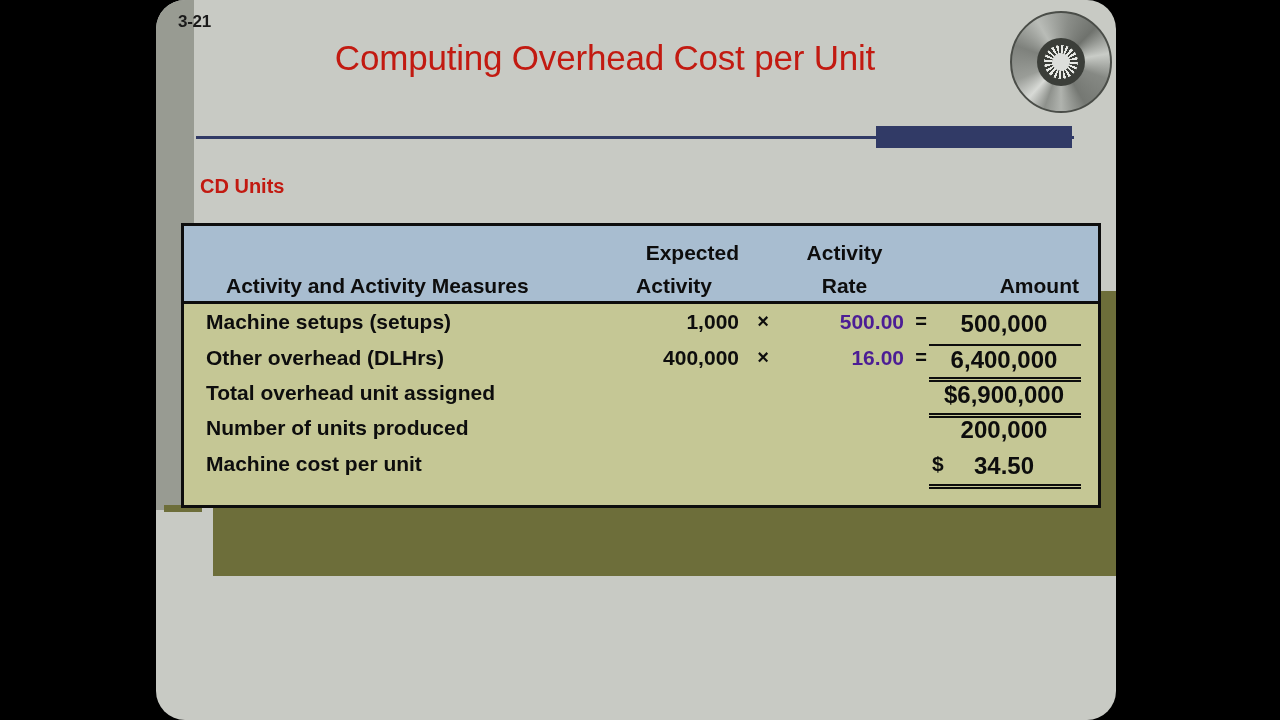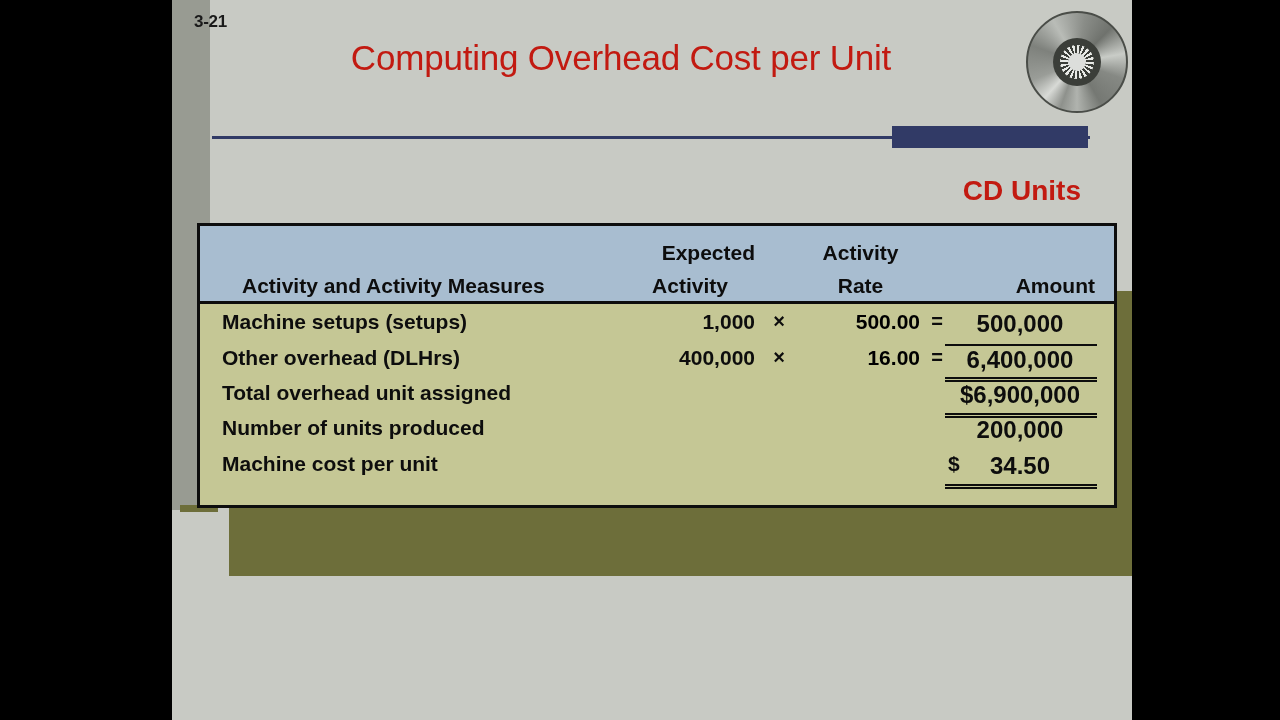--- a/index.html
+++ b/index.html
@@ -16,26 +16,27 @@
 
   
   #screen {
     position: relative;
     width: 1280px;
     height: 720px;
     background: #000000;
   }
   #slide {
     position: absolute;
-    left: 172px;
+    left: 156px;
     top: 0;
     width: 960px;
     height: 720px;
     background: #c8cac4;
     overflow: hidden;
+    border-radius: 29px;
   }
 
   
   .left-strip {
     position: absolute;
     left: 0px;
     top: 0px;
     width: 38px;
     height: 510px;
     background: #989b92;
@@ -144,22 +145,22 @@
     border-radius: 50%;
     background: #dcdedb;
   }
 
   
   .subtitle {
     position: absolute;
     left: 44px;
     top: 175px;
     width: 865px;
-    text-align: right;
-    font-size: 28px;
+    text-align: left;
+    font-size: 20px;
     font-weight: bold;
     color: #c21a11;
   }
 
   
   .table-shadow {
     position: absolute;
     left: 32px;
     top: 68px;
     width: 920px;
@@ -215,21 +216,21 @@
   .row { position: absolute; left: 0; right: 0; height: 36px; }
   .r0 { top: 84px; }
   .r1 { top: 120px; }
   .r2 { top: 155px; }
   .r3 { top: 190px; }
   .r4 { top: 226px; }
 
   .c-label { position: absolute; left: 22px; top: 0; font-weight: bold; font-size: 21px; color: #0d0d0d; white-space: nowrap; text-align: center; }
   .c-qty   { position: absolute; left: 395px; top: 0; width: 160px; text-align: right; font-weight: bold; font-size: 21px; color: #0d0d0d; }
   .c-op1   { position: absolute; left: 568px; top: 0; width: 22px; text-align: center; font-weight: bold; font-size: 20px; color: #0d0d0d; }
-  .c-rate  { position: absolute; left: 590px; top: 0; width: 130px; text-align: right; font-weight: bold; font-size: 21px; color: #000000; }
+  .c-rate  { position: absolute; left: 590px; top: 0; width: 130px; text-align: right; font-weight: bold; font-size: 21px; color: #4c1d95; }
   .c-op2   { position: absolute; left: 726px; top: 0; width: 22px; text-align: center; font-weight: bold; font-size: 20px; color: #0d0d0d; }
   .c-amt   { position: absolute; left: 745px; top: 0; width: 150px; text-align: center; font-weight: bold; font-size: 24px; color: #0d0d0d; }
   .c-amt-sym { position: absolute; left: 748px; top: 0; font-weight: bold; font-size: 21px; color: #0d0d0d; }
 
   
   .amt-rule {
     position: absolute;
     left: 745px;
     width: 152px;
     height: 2px;

